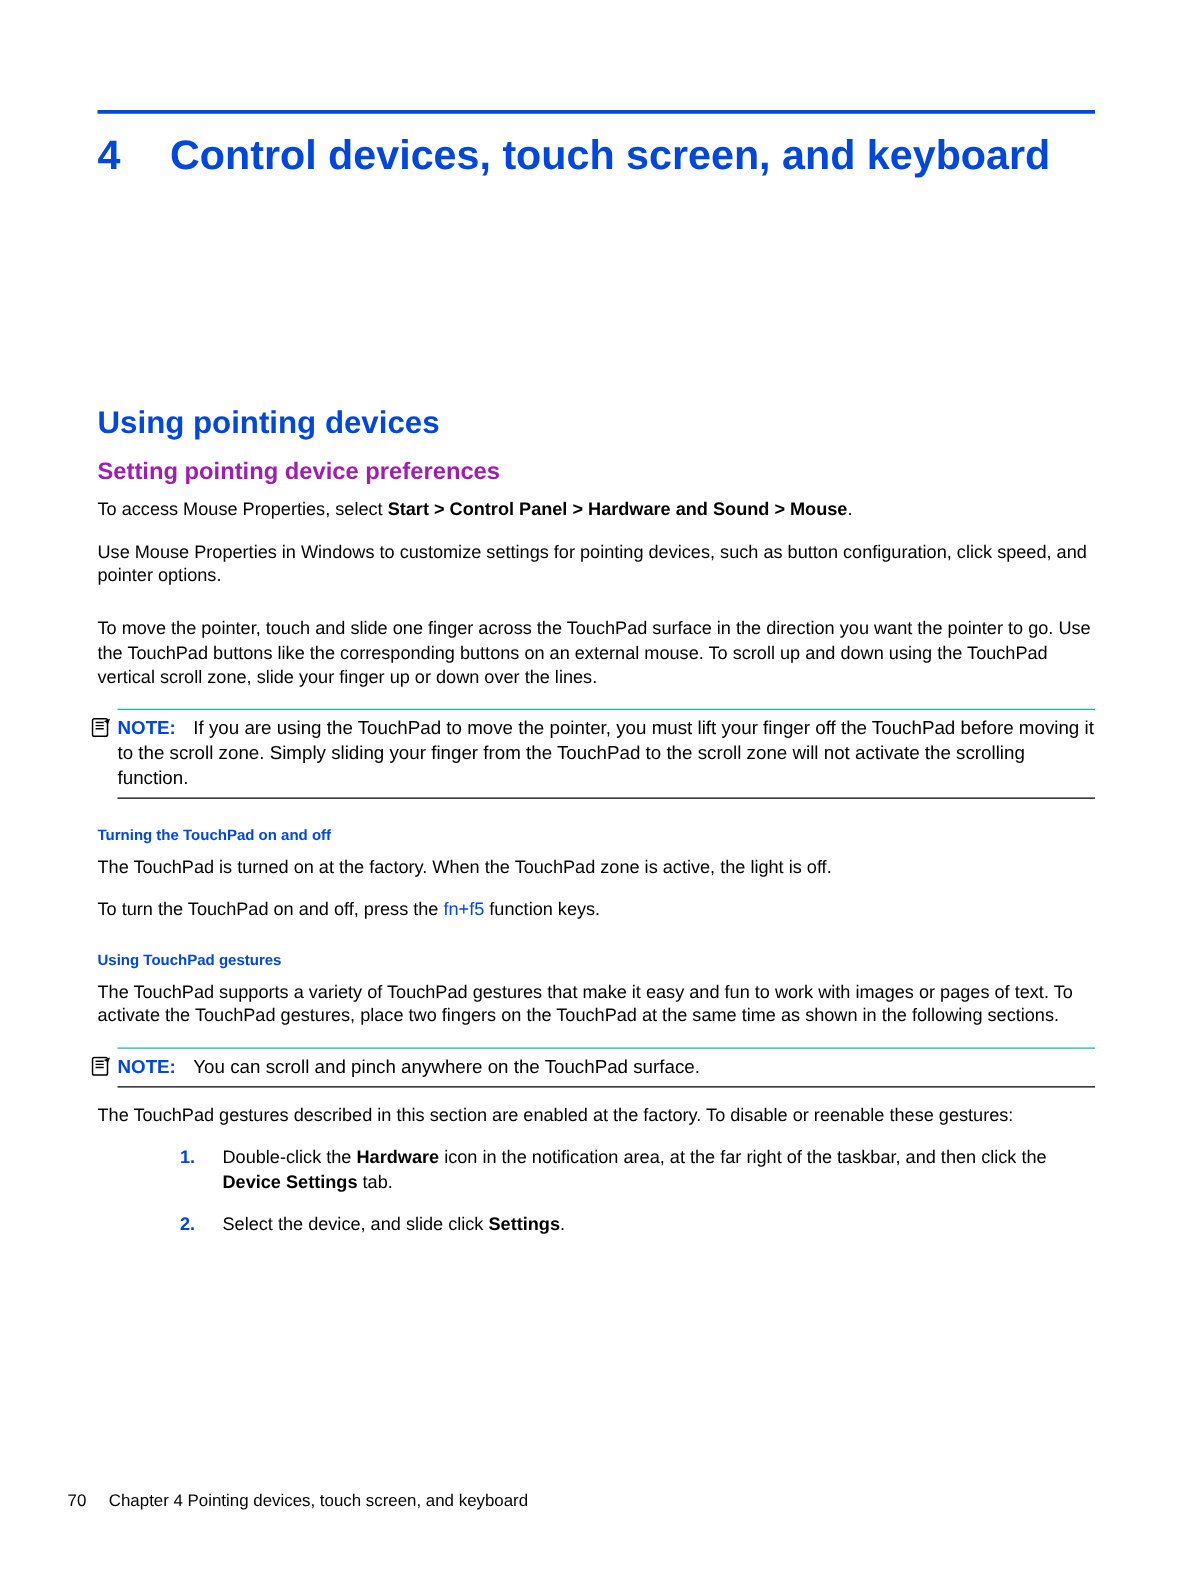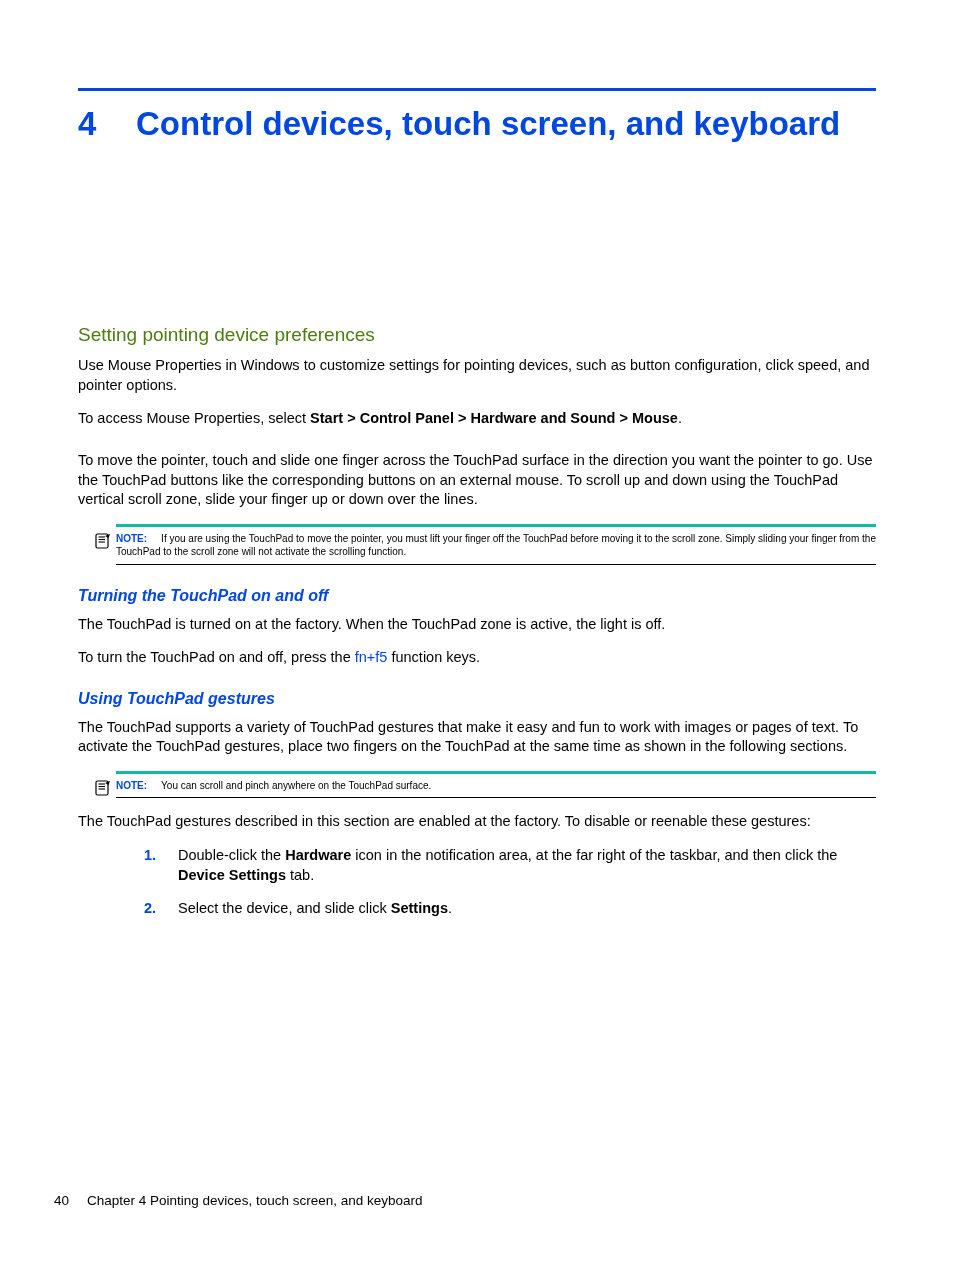--- a/index.html
+++ b/index.html
@@ -44,48 +44,47 @@
   .space-after-h1 {
     height: 180px;
   }
   h2.section {
     color: #0047e0;
     font-size: 25px;
     font-weight: bold;
     margin: 0 0 14px 0;
   }
   h3.subsection {
-    color: #4d7c0f;
+    color: #a21caf;
     font-size: 19px;
-    font-weight: normal;
+    font-weight: bold;
     margin: 0 0 10px 0;
   }
   h4.subsub {
     color: #0047e0;
-    font-size: 16px;
+    font-size: 12px;
     font-weight: bold;
     margin: 0 0 10px 0;
-    font-style: italic;
   }
   p.body {
     font-size: 14.5px;
     line-height: 1.35;
     margin: 0 0 14px 0;
   }
   .indent {
     margin-left: 66px;
   }
   .bold { font-weight: bold; }
   .note-block {
-    margin: 0 0 14px 38px;
-    border-top: 3px solid #14b8a6;
+    margin: 0 0 14px 16px;
+    border-top: 1px solid #14b8a6;
     border-bottom: 1px solid #000;
     padding: 5px 0 5px 0;
     position: relative;
-    font-size: 10px;
+    font-size: 15px;
     line-height: 1.35;
   }
   .note-icon {
     position: absolute;
     left: -21px;
     top: 6px;
     width: 16px;
     height: 16px;
   }
   .note-label {
@@ -132,28 +131,29 @@
 
   <div class="top-rule"></div>
 
   <h1 class="chapter">
     <span class="chnum">4</span>
     <span class="chtitle-wrap">Control devices, touch screen, and keyboard</span>
   </h1>
 
   <div class="space-after-h1"></div>
 
+  <h2 class="section">Using pointing devices</h2>
 
   <h3 class="subsection">Setting pointing device preferences</h3>
-
-  <p class="body indent">Use Mouse Properties in Windows to customize settings for pointing devices, such as button configuration, click speed, and pointer options.</p>
 
   <p class="body indent">
     <span>To access Mouse Properties, select </span><span class="bold">Start &gt; Control Panel &gt; Hardware and Sound &gt; Mouse</span><span>.</span>
   </p>
+
+  <p class="body indent">Use Mouse Properties in Windows to customize settings for pointing devices, such as button configuration, click speed, and pointer options.</p>
 
   <div class="spacer-sm"></div>
 
 
   <p class="body indent">To move the pointer, touch and slide one finger across the TouchPad surface in the direction you want the pointer to go. Use the TouchPad buttons like the corresponding buttons on an external mouse. To scroll up and down using the TouchPad vertical scroll zone, slide your finger up or down over the lines.</p>
 
   <div class="note-block">
     <svg class="note-icon" viewBox="0 0 16 16">
       <rect x="1" y="1" width="12" height="14" rx="1.5" fill="none" stroke="#000" stroke-width="1.2"></rect>
       <line x1="3.5" y1="4" x2="10" y2="4" stroke="#000" stroke-width="1.1"></line>
@@ -196,16 +196,16 @@
   <ol class="steps">
     <li>
       <span>Double-click the </span><span class="bold">Hardware</span><span> icon in the notification area, at the far right of the taskbar, and then click the </span><span class="bold">Device Settings</span><span> tab.</span>
     </li>
     <li>
       <span>Select the device, and slide click </span><span class="bold">Settings</span><span>.</span>
     </li>
   </ol>
 
   <div class="footer">
-    <span class="pn">40</span><span>Chapter 4   Pointing devices, touch screen, and keyboard</span>
+    <span class="pn">70</span><span>Chapter 4   Pointing devices, touch screen, and keyboard</span>
   </div>
 
 </div>
 
 </body></html>

